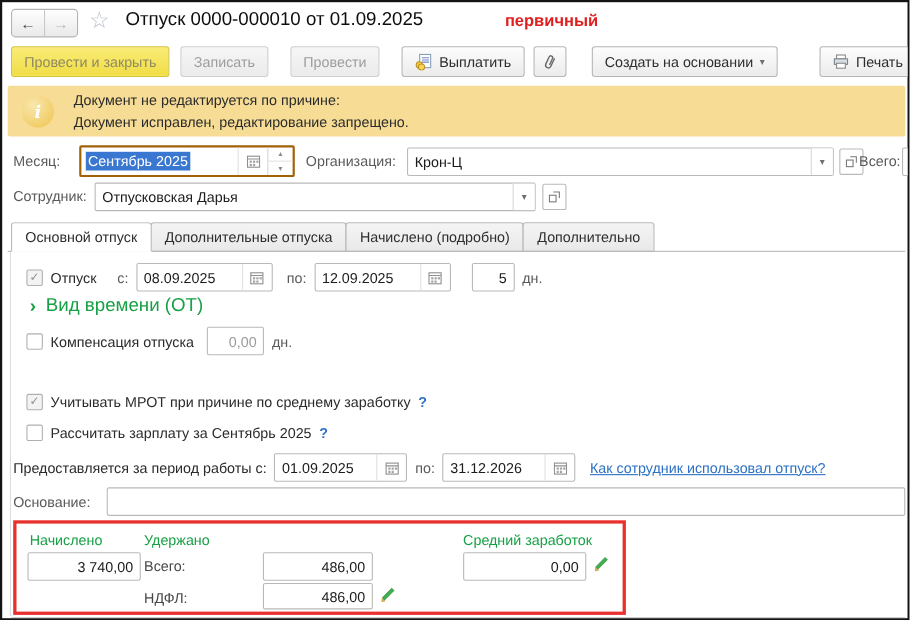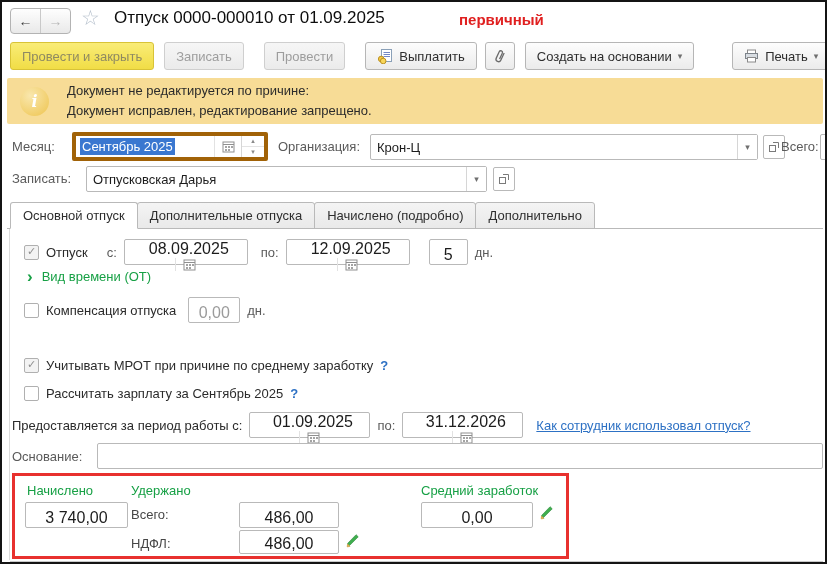--- a/index.html
+++ b/index.html
@@ -23,49 +23,49 @@
   
   .banner{background:#f7dc96;border-radius:2px;display:flex;align-items:center;}
   .infoicon{width:29px;height:29px;border-radius:50%;margin-left:13px;flex:0 0 auto;
     background:radial-gradient(circle at 35% 30%,#f9e7ae,#eec44e);display:flex;align-items:center;justify-content:center;
     color:#fff;font:italic bold 16px "DejaVu Serif",serif;}
   .banner .btext{margin-left:18px;font-size:13px;color:#2b2b2b;line-height:20px;}
   
   .lbl{font-size:13px;color:#5a5a5a;white-space:nowrap;}
   .dlbl{font-size:13px;color:#2b2b2b;white-space:nowrap;}
   .input{box-sizing:border-box;height:26px;border:1px solid #b9b9b9;border-radius:2px;background:#fff;
-    display:flex;align-items:center;font-size:16px;color:#1c1c1c;padding:0 6px;flex-direction:column;}
+    display:flex;align-items:center;font-size:13px;color:#1c1c1c;padding:0 6px;}
   .input.num{justify-content:flex-end;}
   .input .ghost{color:#9b9b9b;}
   .fieldgroup{display:flex;box-sizing:border-box;height:26px;border:1px solid #b9b9b9;border-radius:2px;background:#fff;align-items:stretch;}
   .fieldgroup .txt{flex:1;display:flex;align-items:center;padding:0 6px;font-size:13px;color:#1c1c1c;overflow:hidden;white-space:nowrap;}
   .seg{display:flex;align-items:center;justify-content:center;border-left:1px solid #d6d6d6;background:#fff;}
   .seg.dd{width:19px;}
-  .monthwrap{box-sizing:border-box;border:4px solid #a16207;border-radius:2px;background:#fff;display:flex;align-items:stretch;}
+  .monthwrap{box-sizing:border-box;border:2px solid #a16207;border-radius:2px;background:#fff;display:flex;align-items:stretch;}
   .monthwrap .txt{flex:1;display:flex;align-items:center;padding:0 4px;font-size:13px;overflow:hidden;white-space:nowrap;}
   .sel{background:#3a77d0;color:#fff;padding:1px 2px;}
   .spin{width:22px;display:flex;flex-direction:column;border-left:1px solid #d6d6d6;}
   .spin span{flex:1;display:flex;align-items:center;justify-content:center;font-size:7px;color:#8a8a8a;}
   .spin span:first-child{border-bottom:1px solid #e3e3e3;}
   .sqbtn{box-sizing:border-box;width:22px;height:24px;border:1px solid #b9b9b9;border-radius:2px;background:#fff;
     display:flex;align-items:center;justify-content:center;}
   .calseg{width:26px;display:flex;align-items:center;justify-content:center;border-left:1px solid #e2e2e2;}
   
   .tabs{display:flex;align-items:flex-end;}
   .tab{box-sizing:border-box;height:27px;display:flex;align-items:center;padding:0 12px;font-size:13px;color:#2e2e2e;
     border:1px solid #b9b9b9;border-radius:3px 3px 0 0;background:linear-gradient(#f4f4f4,#e9e9e9);margin-left:-1px;position:relative;z-index:1;}
   .tab.active{background:#fff;border-bottom:1px solid #fff;z-index:3;margin-left:0;}
   .tabline{height:1px;background:#b9b9b9;z-index:2;}
   
   .cb{box-sizing:border-box;width:15px;height:15px;border:1px solid #b0b0b0;border-radius:2px;background:#fff;
     display:flex;align-items:center;justify-content:center;font-size:11px;color:#8f8f8f;flex:0 0 auto;}
   .cb.checked{background:#f3f3f3;}
   .cb.checked .mark{margin-top:-2px;}
   .row{display:flex;align-items:center;}
-  .greenlink{font-size:13px;color:#17a045;cursor:pointer;white-space:nowrap;}
+  .greenlink{font-size:17px;color:#17a045;cursor:pointer;white-space:nowrap;}
   .chev{color:#17a045;font-size:17px;font-weight:bold;line-height:1;}
   .qmark{color:#2d71c4;font-size:13px;font-weight:bold;}
   .bluelink{color:#2d71c4;font-size:13px;text-decoration:underline;white-space:nowrap;cursor:pointer;}
   
   .redbox{box-sizing:border-box;border:3px solid #e8312e;background:#fff;}
   .glabel{font-size:13px;color:#17a045;white-space:nowrap;}
   .sep{background:#c9c9c9;}
   .frag{position:absolute;background:#9a9a9a;height:2px;}
 </style>
 </head>
@@ -104,21 +104,21 @@
         <circle cx="4.2" cy="11" r="2.8" fill="#f4c842" stroke="#bd9222"></circle>
         <circle cx="6.2" cy="13" r="2.8" fill="#f7d65a" stroke="#bd9222"></circle>
       </svg>
       <span>Выплатить</span>
     </button>
     <button class="btn" style="margin-left:8px;width:30px;padding:0;">
       <svg width="12" height="16" viewBox="0 0 12 16">
         <path d="M8.5 3.5 v8 a2.5 2.5 0 0 1 -5 0 v-7 a1.7 1.7 0 0 1 3.4 0 v6.5" fill="none" stroke="#6b6b6b" stroke-width="1.3" transform="rotate(25 6 8)"></path>
       </svg>
     </button>
-    <button class="btn" style="margin-left:10px;">
+    <button class="btn" style="margin-left:23px;">
       <span>Создать на основании</span>
       <span class="caret">▾</span>
     </button>
     <button class="btn" style="margin-left:38px;">
       <svg width="15" height="14" viewBox="0 0 15 14">
         <rect x="3.5" y="1" width="8" height="3.5" fill="#fff" stroke="#8a8a8a"></rect>
         <rect x="1.5" y="4.5" width="12" height="5" fill="#d8dde2" stroke="#7d848b"></rect>
         <rect x="3.5" y="8.5" width="8" height="4.5" fill="#fff" stroke="#8a8a8a"></rect>
       </svg>
       <span>Печать</span>
@@ -164,21 +164,21 @@
   </div>
   <div class="abs sqbtn" style="left:761px;top:133px;">
     <svg width="12" height="12" viewBox="0 0 12 12">
       <rect x="1.5" y="4.5" width="6" height="6" fill="#fff" stroke="#7a7a7a"></rect>
       <path d="M5 1.5 h5.5 v5.5" fill="none" stroke="#7a7a7a"></path>
     </svg>
   </div>
   <div class="abs lbl" style="left:779px;top:137px;">Всего:</div>
   <div class="abs input" style="left:818px;top:132px;width:9px;padding:0 2px;"></div>
 
-  <div class="abs lbl" style="left:10px;top:169px;">Записать:</div>
+  <div class="abs lbl" style="left:10px;top:169px;">Сотрудник:</div>
   <div class="abs fieldgroup" style="left:84px;top:164px;width:401px;">
     <div class="txt">Отпусковская Дарья</div>
     <div class="seg dd">
         <span class="caret">▾</span>
       </div>
   </div>
   <div class="abs sqbtn" style="left:491px;top:165px;">
     <svg width="12" height="12" viewBox="0 0 12 12">
       <rect x="1.5" y="4.5" width="6" height="6" fill="#fff" stroke="#7a7a7a"></rect>
       <path d="M5 1.5 h5.5 v5.5" fill="none" stroke="#7a7a7a"></path>

